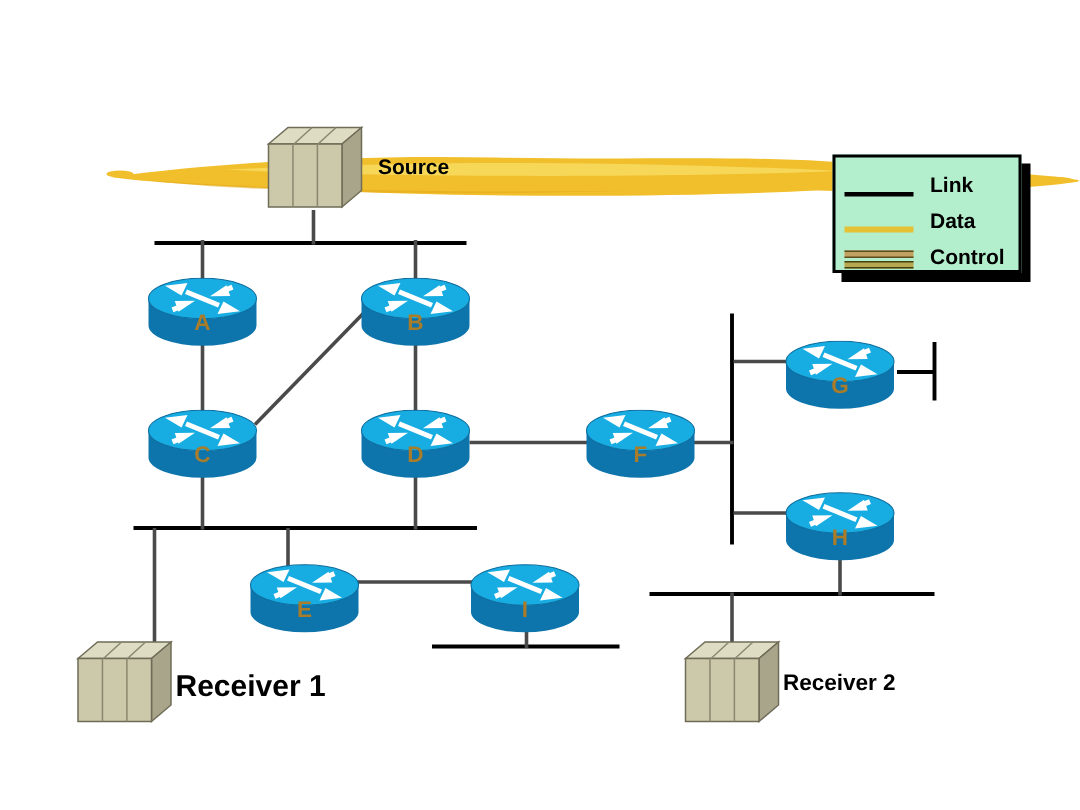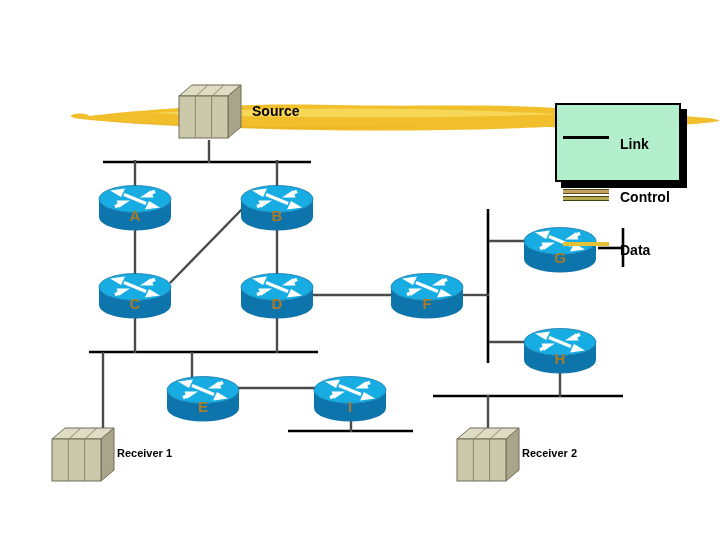--- a/index.html
+++ b/index.html
@@ -31,21 +31,21 @@
   .h-div{stroke:#8a8770;stroke-width:1;}
   
   .lan{stroke:#000000;stroke-width:2.6;}
   .conn{stroke:#4a4a4a;stroke-width:2.4;}
   
   .legend{
     position:absolute;left:555px;top:103px;width:126px;height:79px;
     background:#b3efcd;border:2px solid #000;box-shadow:6px 6px 0 #000;
     box-sizing:border-box;z-index:6;padding-top:2px;
   }
-  .lrow{display:flex;align-items:flex-start;height:24px;padding-left:6px;margin-top:29px;}
+  .lrow{display:flex;align-items:flex-end;height:24px;padding-left:6px;}
   .ltxt{font-weight:bold;font-size:14px;color:#000;}
   .sw{width:46px;margin-right:11px;flex:0 0 46px;}
   .sw-link{height:0;border-top:3px solid #000;}
   .sw-data{height:0;border-top:4px solid #e5c235;}
   .sw-control .cbar{display:block;height:5px;box-sizing:border-box;
     background:#c2a260;border-top:1px solid #5c4d1d;border-bottom:1px solid #5c4d1d;}
   .sw-control .c1{margin-bottom:2px;}
   .sw-control .c2{background:#b5a84f;border-color:#45400f;}
   .z1{z-index:1}.z2{z-index:2}.z3{z-index:3}.z4{z-index:4}.z5{z-index:5}
 </style>
@@ -165,35 +165,35 @@
   <span class="rletter z4" style="left:257px;top:207px">B</span>
   <span class="rletter z4" style="left:115px;top:295px">C</span>
   <span class="rletter z4" style="left:257px;top:295px">D</span>
   <span class="rletter z4" style="left:407px;top:295px">F</span>
   <span class="rletter z4" style="left:540px;top:249px">G</span>
   <span class="rletter z4" style="left:540px;top:350px">H</span>
   <span class="rletter z4" style="left:183px;top:398px">E</span>
   <span class="rletter z4" style="left:330px;top:398px">I</span>
 
   <span class="node-label z4" style="left:252px;top:103px">Source</span>
-  <span class="node-label z4" style="left:117px;top:447px;font-size:11px">Receiver 1</span>
-  <span class="node-label z4" style="left:522px;top:447px;font-size:11px">Receiver 2</span>
+  <span class="node-label z4" style="left:117px;top:447px;font-size:20px">Receiver 1</span>
+  <span class="node-label z4" style="left:522px;top:447px;font-size:15px">Receiver 2</span>
 
 
   <div class="legend">
     <div class="lrow">
       <span class="sw sw-link"></span>
       <span class="ltxt">Link</span>
     </div>
     <div class="lrow">
+      <span class="sw sw-data"></span>
+      <span class="ltxt">Data</span>
+    </div>
+    <div class="lrow">
       <span class="sw sw-control">
           <i class="cbar c1"></i>
           <i class="cbar c2"></i>
         </span>
       <span class="ltxt">Control</span>
     </div>
-    <div class="lrow">
-      <span class="sw sw-data"></span>
-      <span class="ltxt">Data</span>
-    </div>
   </div>
 
 </div>
 
 </body></html>

